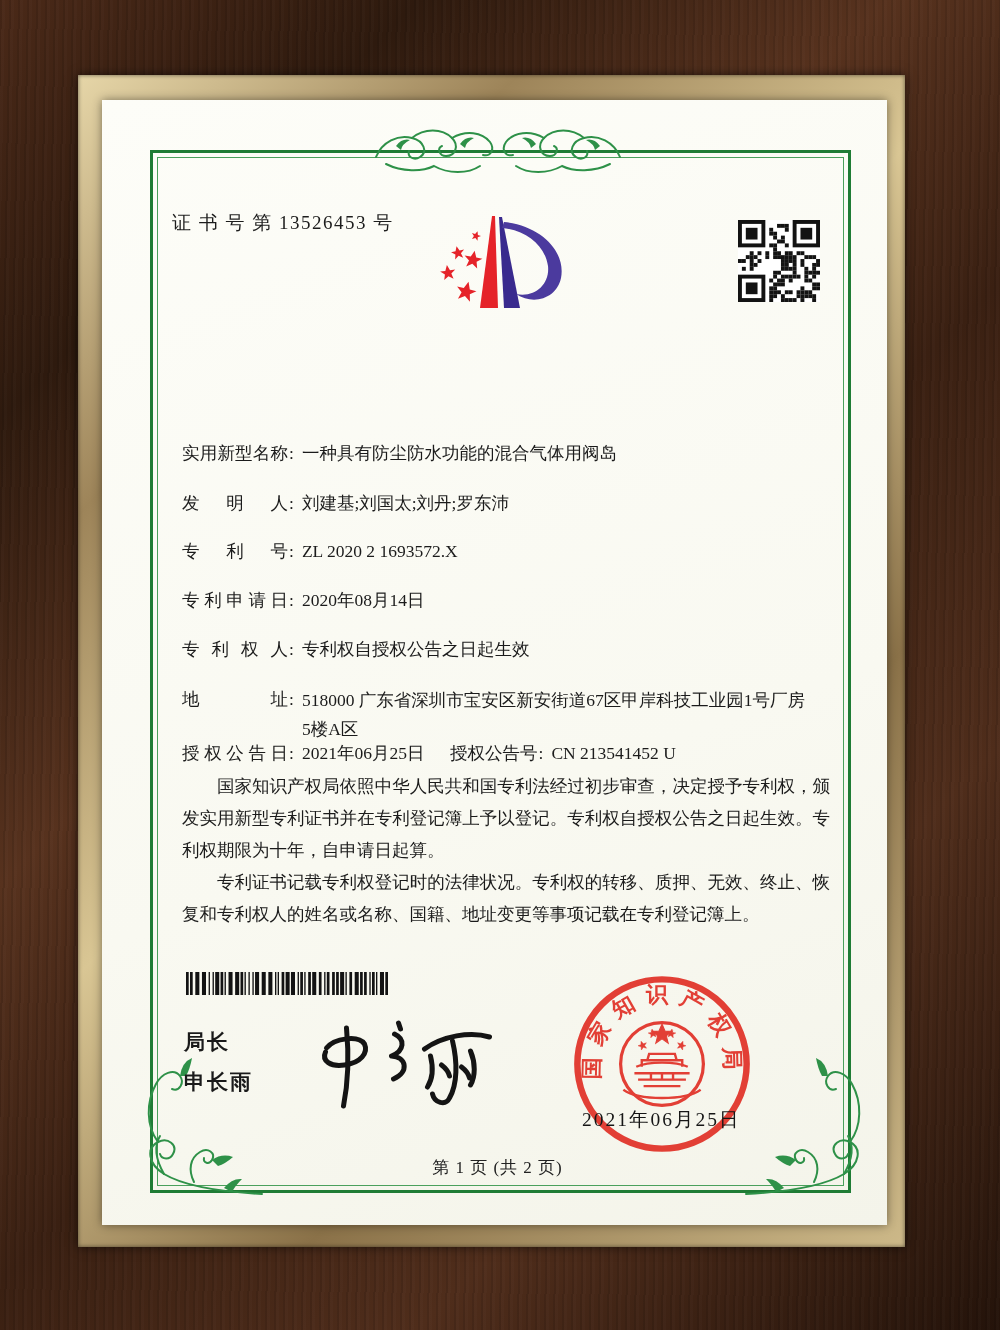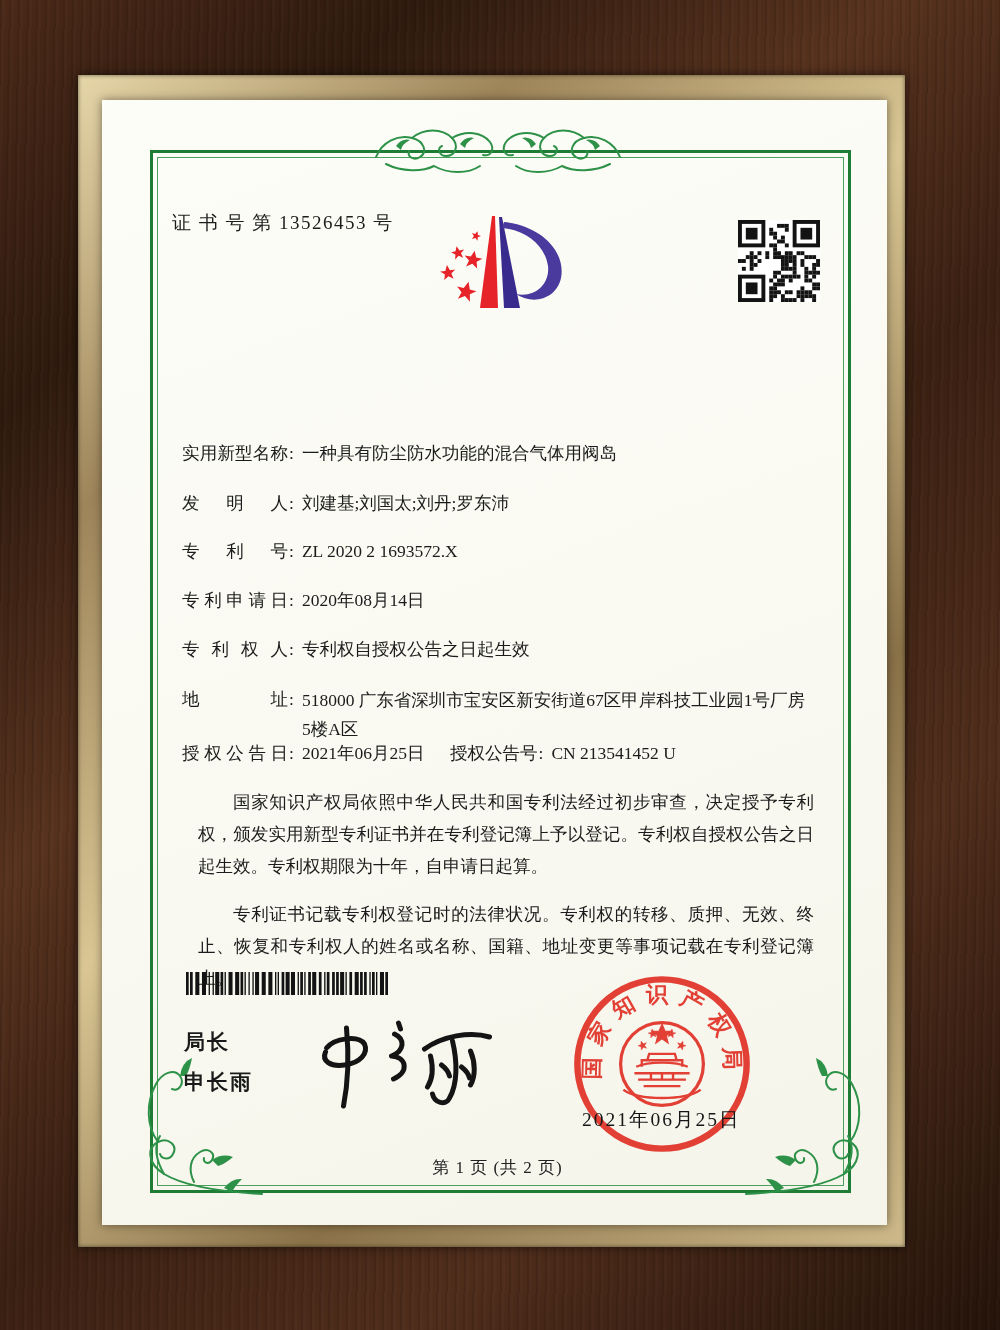--- a/index.html
+++ b/index.html
@@ -23,21 +23,21 @@
     letter-spacing:6px;color:#111;}
   .frow{left:80px;width:660px;font-size:17.5px;color:#1b1b1b;line-height:26px;white-space:nowrap;}
   .frow .lab{display:inline-block;width:106px;text-align:justify;text-align-last:justify;vertical-align:top;}
   .frow .col{display:inline-block;margin:0 8px 0 1px;vertical-align:top;}
   .frow .val{display:inline-block;vertical-align:top;}
   .frow .val.wrapv{white-space:normal;width:508px;line-height:29px;}
   .pair2{position:absolute;left:268px;top:0;}
   .pair2 .col{margin:0 8px 0 1px;}
   .bodytext{left:80px;top:670px;width:648px;font-size:17.5px;line-height:32px;color:#1b1b1b;
     text-align:justify;}
-  .bodytext p{margin:16px;text-indent:2em;}
+  .bodytext p{margin:0;text-indent:2em;}
   .barcode{left:84px;top:872px;width:208px;height:23px;}
   .sig-label{left:82px;font-size:21px;font-weight:600;color:#1a1a1a;
     font-family:Liberation Serif, serif;letter-spacing:2px;}
   .signature{left:198px;top:918px;width:205px;height:95px;}
   .seal{left:468px;top:872px;width:184px;height:184px;opacity:.93;}
   .seal-date{left:480px;top:1006px;font-size:19.5px;letter-spacing:2px;color:#161616;z-index:5;}
   .footer{left:48px;top:1056px;width:695px;text-align:center;font-size:17px;letter-spacing:1px;color:#222;}
   .orn{pointer-events:none;}
   .logo{left:318px;top:96px;width:180px;height:132px;}
   .qr{left:636px;top:120px;width:82px;height:82px;}

